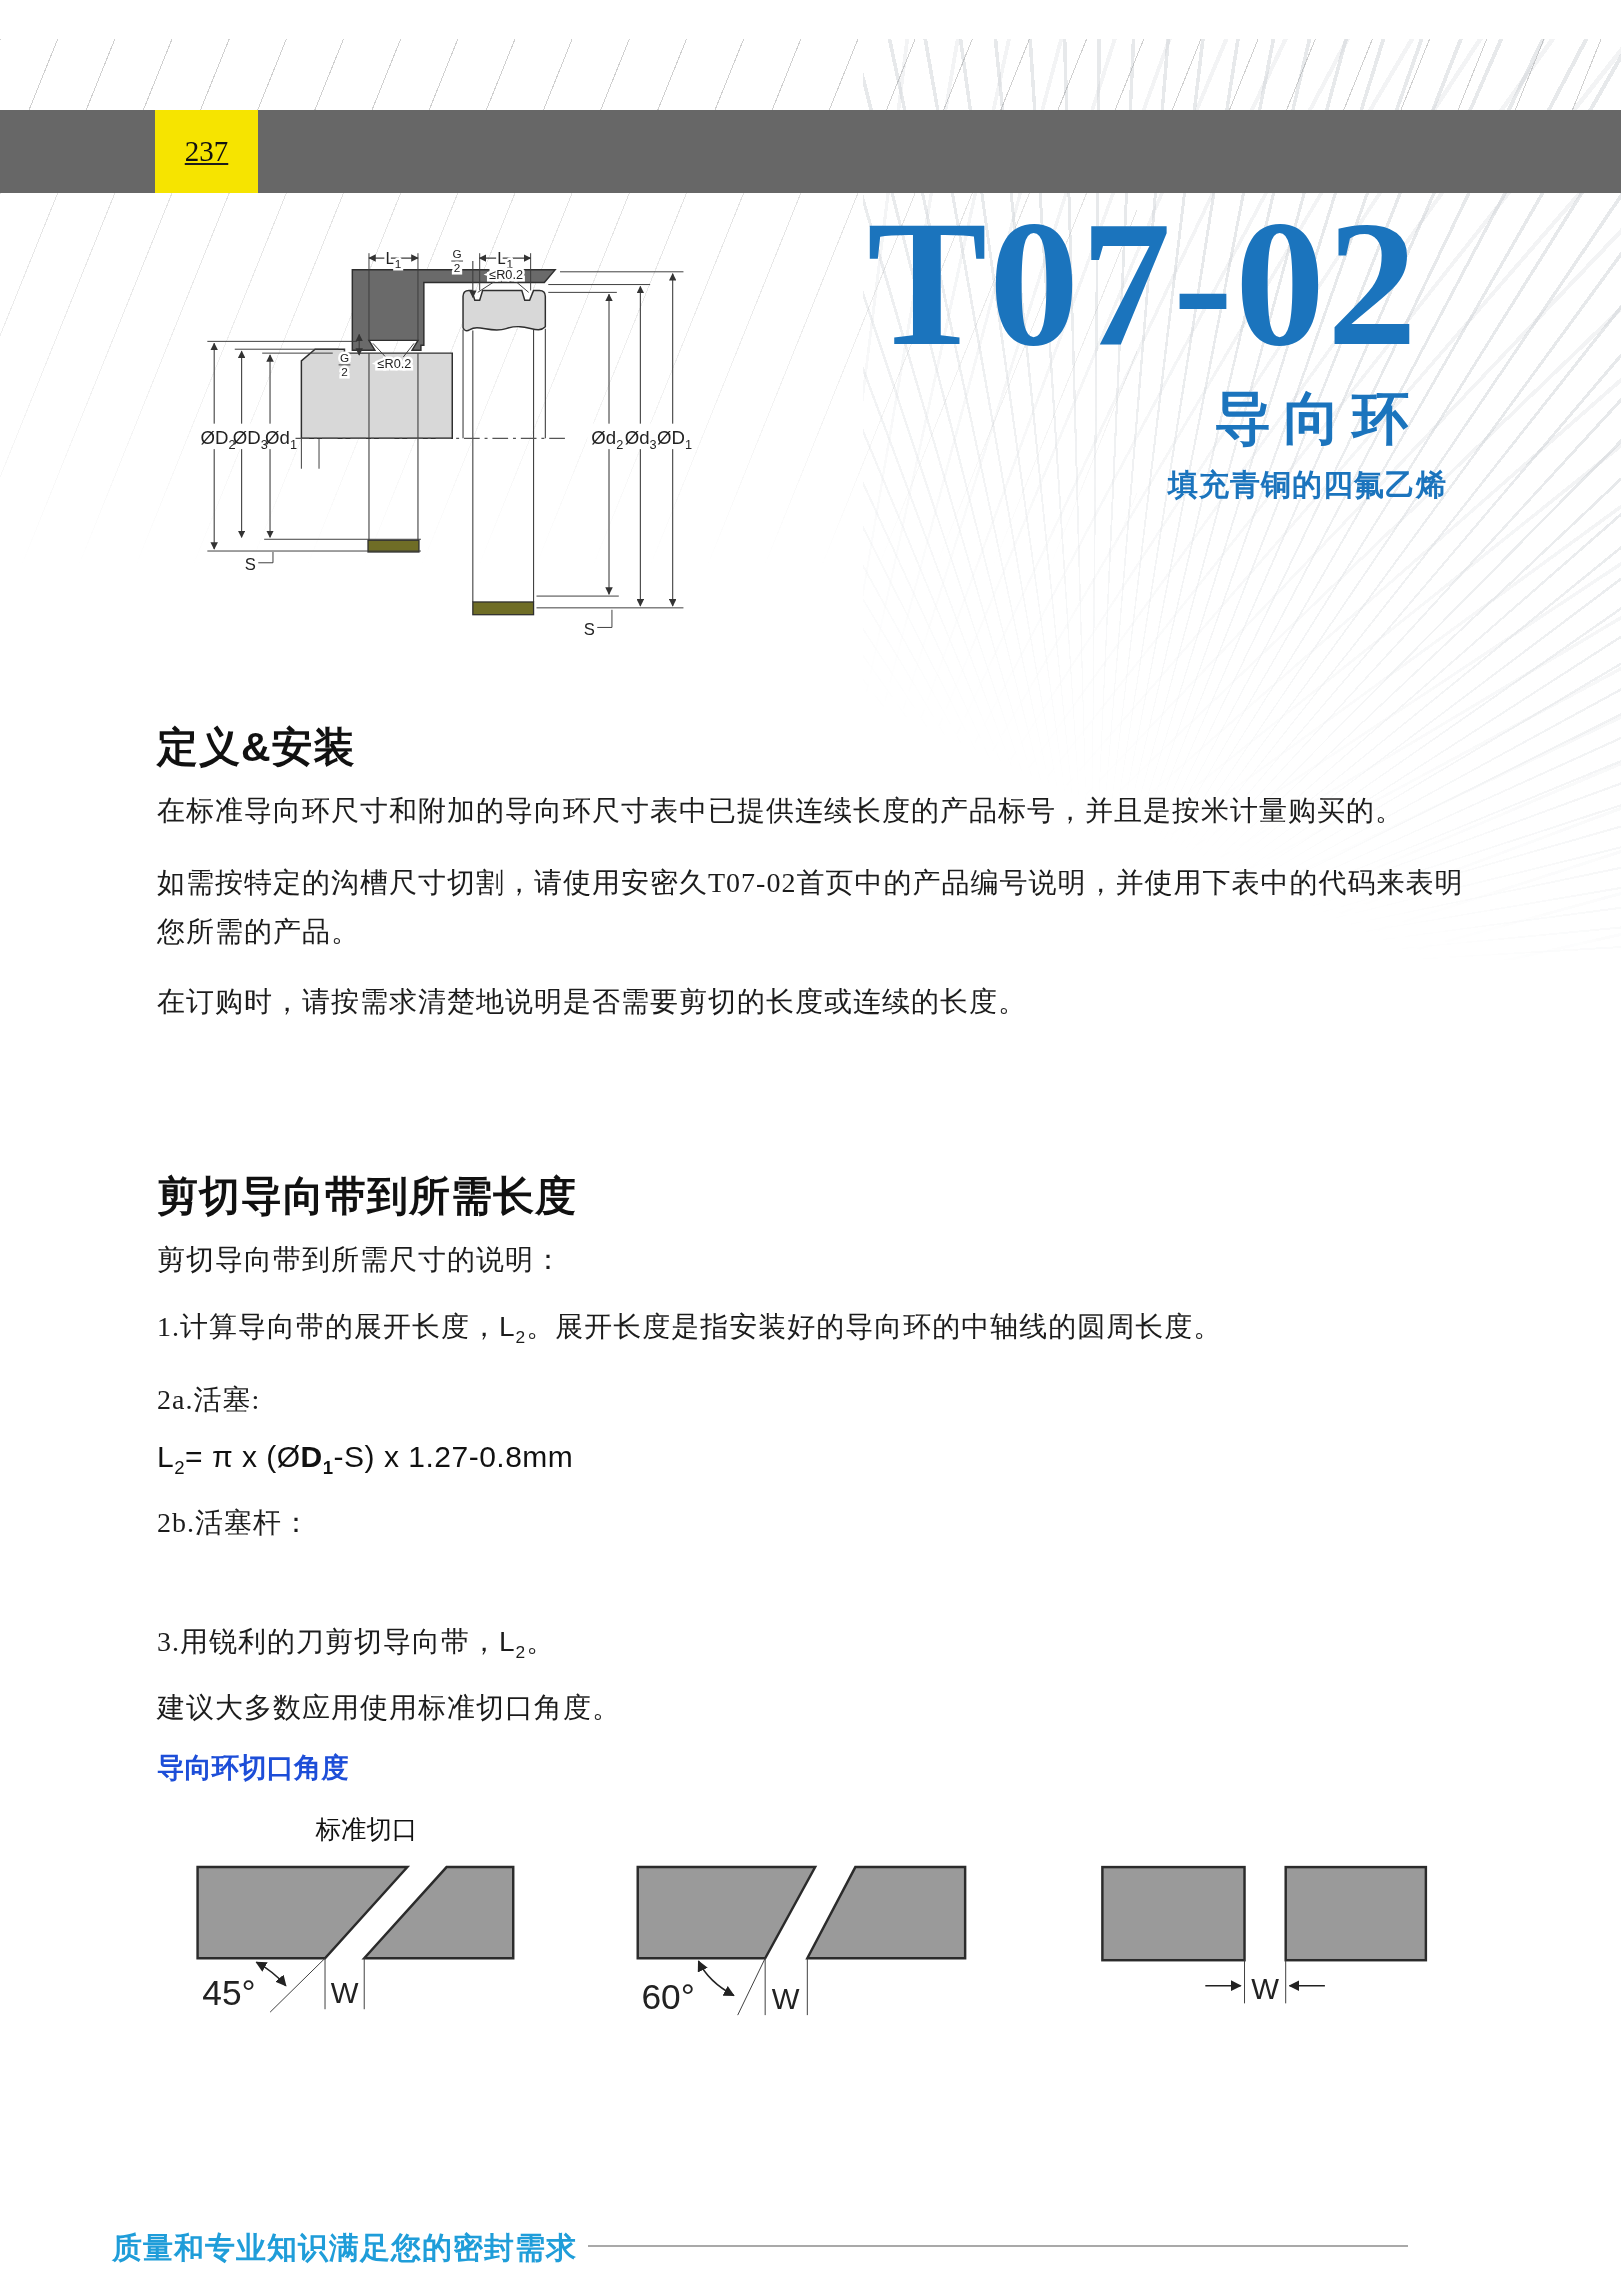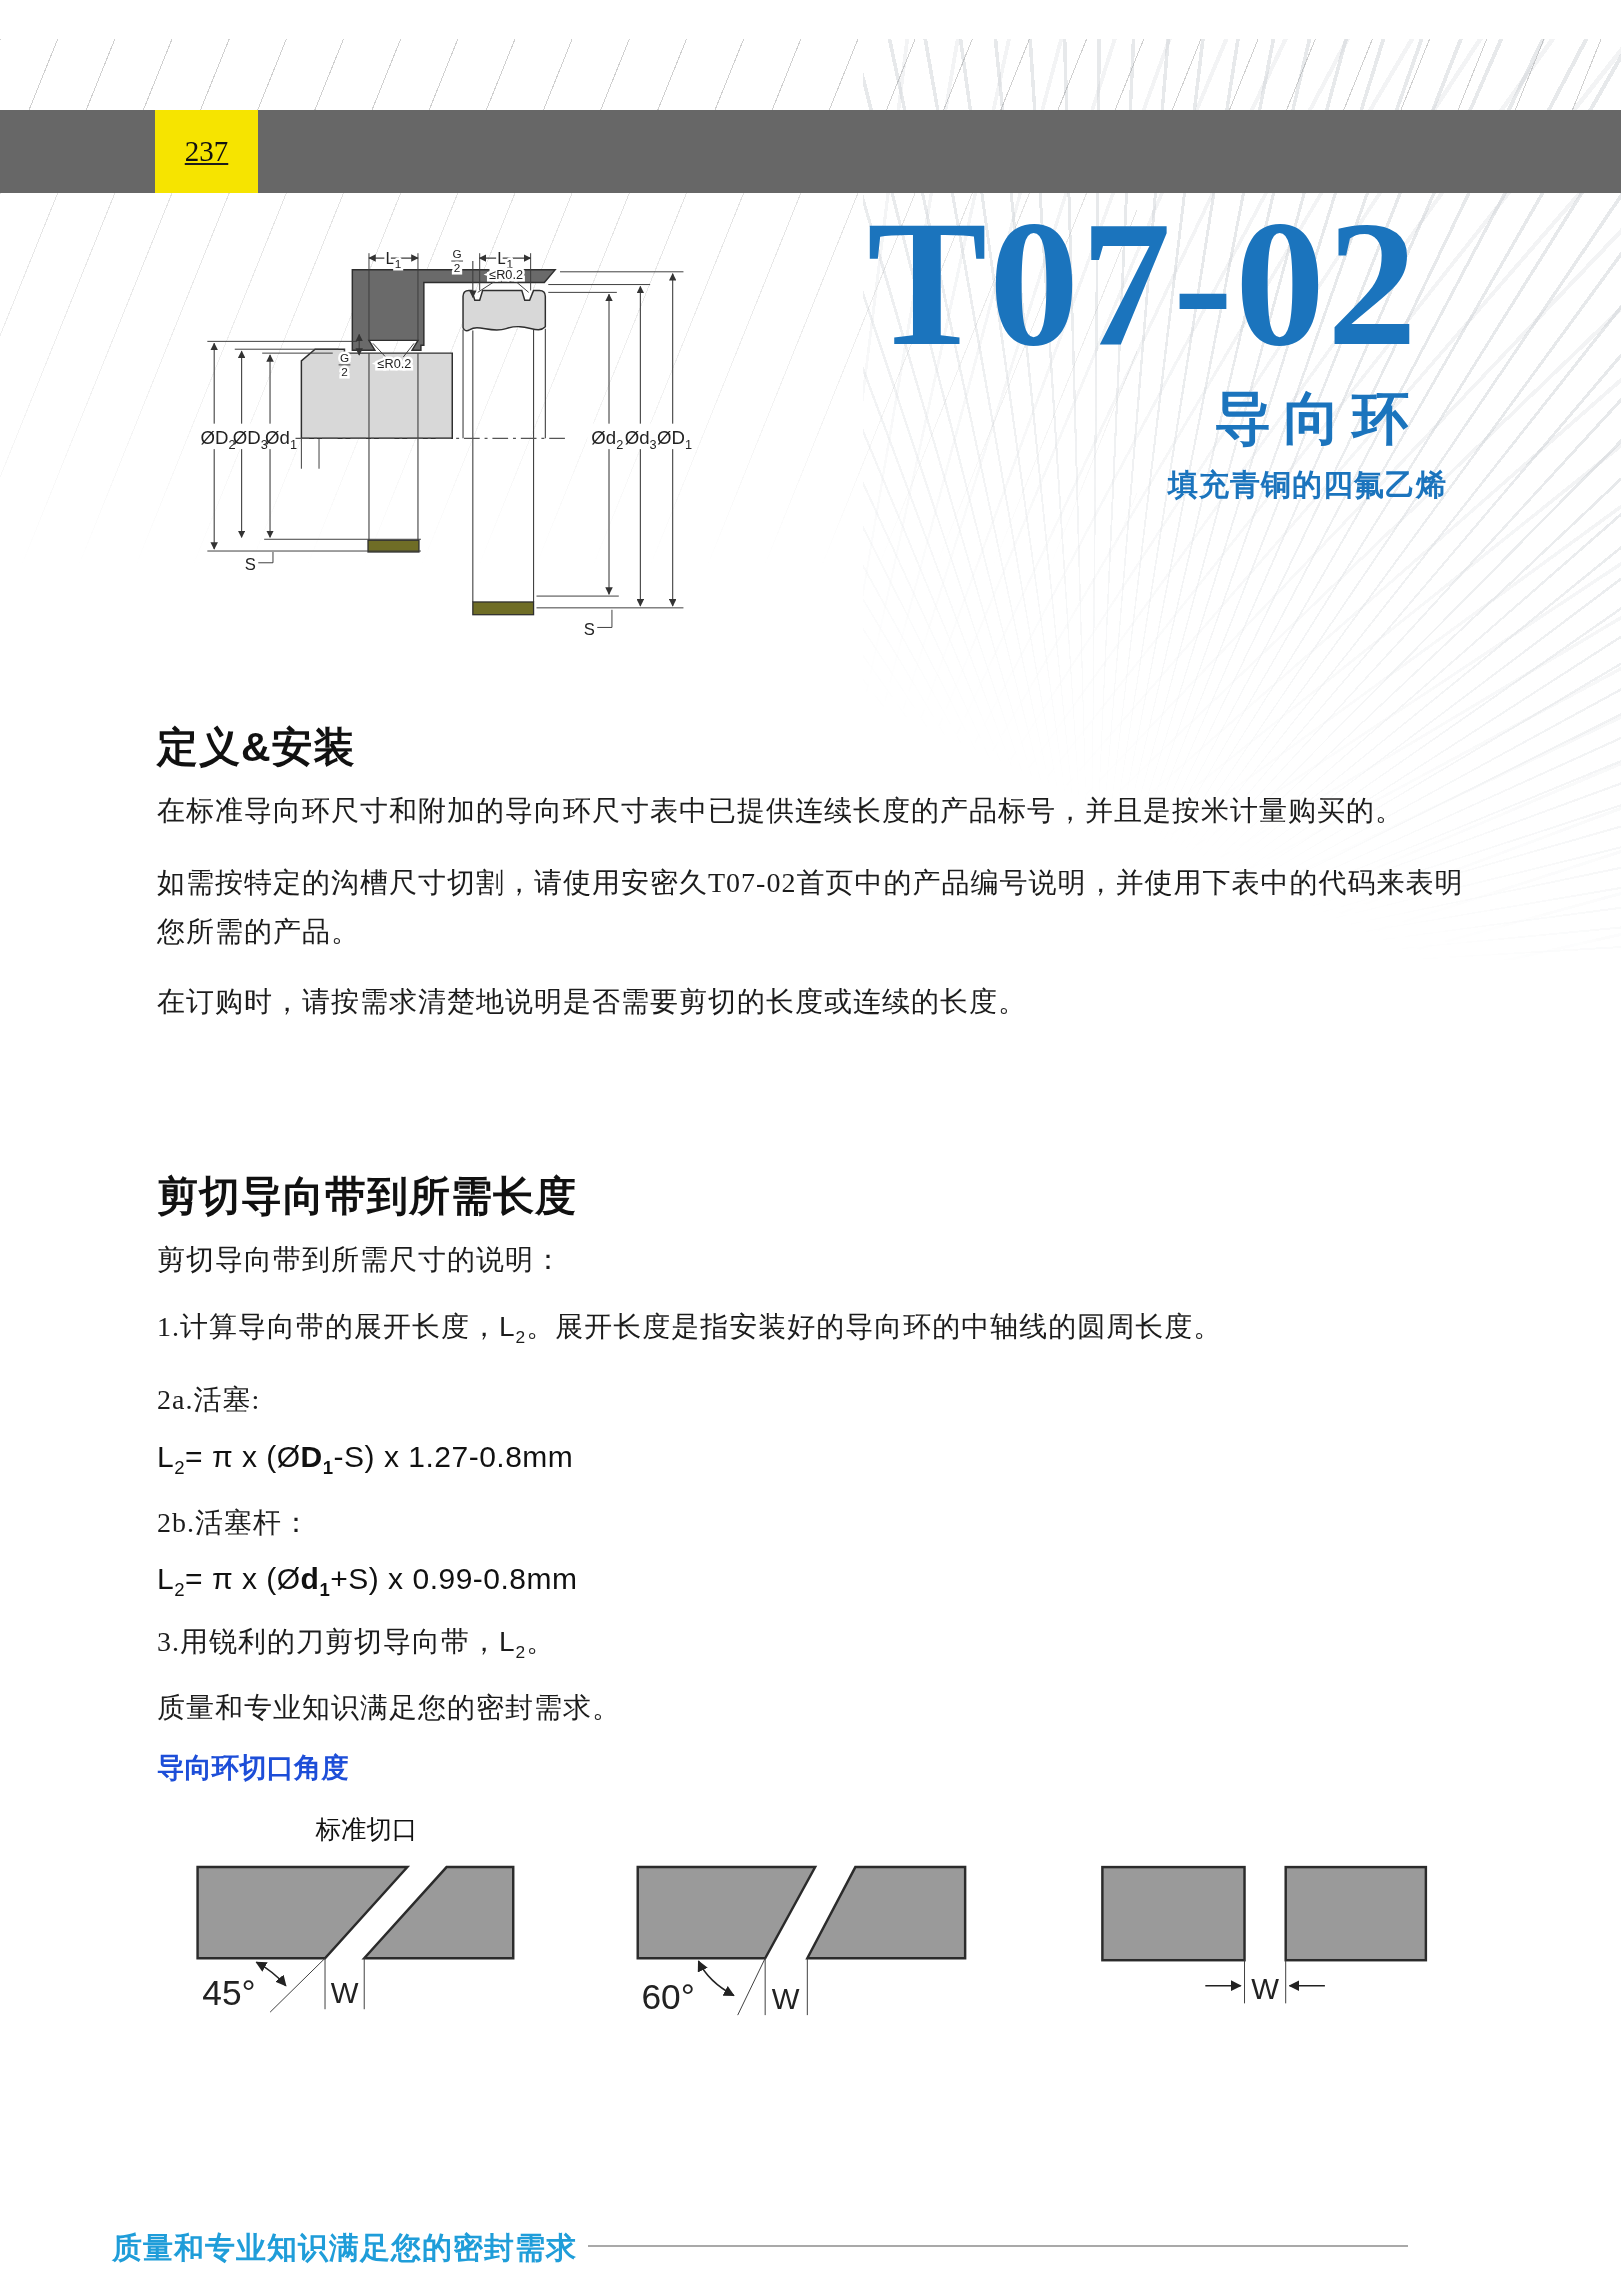--- a/index.html
+++ b/index.html
@@ -187,29 +187,26 @@
   </div>
 
   <div class="abs bline" style="top:1379px">2a.活塞:</div>
 
   <div class="abs formula" style="top:1437px">
     <span>L</span><sub>2</sub><span>= π x (Ø</span><b>D</b><sub><b>1</b></sub><span>-S) x 1.27-0.8mm</span>
   </div>
 
   <div class="abs bline" style="top:1502px">2b.活塞杆：</div>
 
-  <div class="abs formula" style="top:1559px">
-    <span>L</span><sub>2</sub><span>= π x (Ø</span><b>d</b><sub><b>1</b></sub><span>+S) x 0.99-0.8mm</span>
-  </div>
 
   <div class="abs bline" style="top:1621px">
     <span>3.用锐利的刀剪切导向带，</span><span class="sanspart">L</span><sub class="sanspart">2</sub><span>。</span>
   </div>
 
-  <div class="abs bline" style="top:1687px">质量和专业知识满足您的密封需求。</div>
+  <div class="abs bline" style="top:1687px">建议大多数应用使用标准切口角度。</div>
 
   <div class="abs h3" style="top:1752px">导向环切口角度</div>
   <div class="abs cutlabel">标准切口</div>
 
   <svg class="abs" style="left:127px;top:1860px" width="1392" height="172" viewBox="130 1898 1420 175">
     <defs>
       <marker id="arr2" viewBox="0 0 10 10" refX="9" refY="5" markerWidth="7" markerHeight="7" orient="auto-start-reverse">
           <path d="M0,0 L10,5 L0,10 Z" fill="#222"></path>
         </marker>
     </defs>

